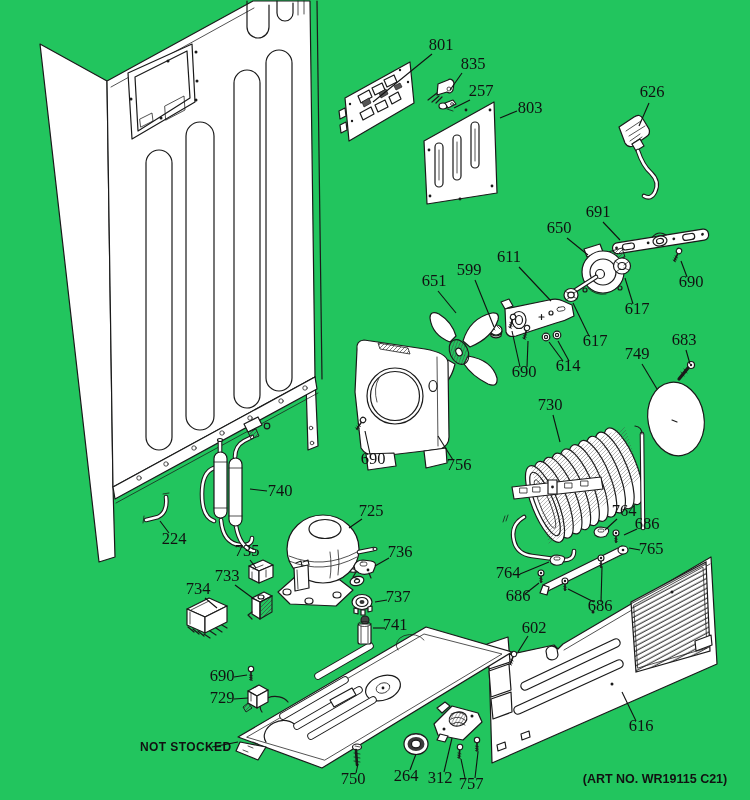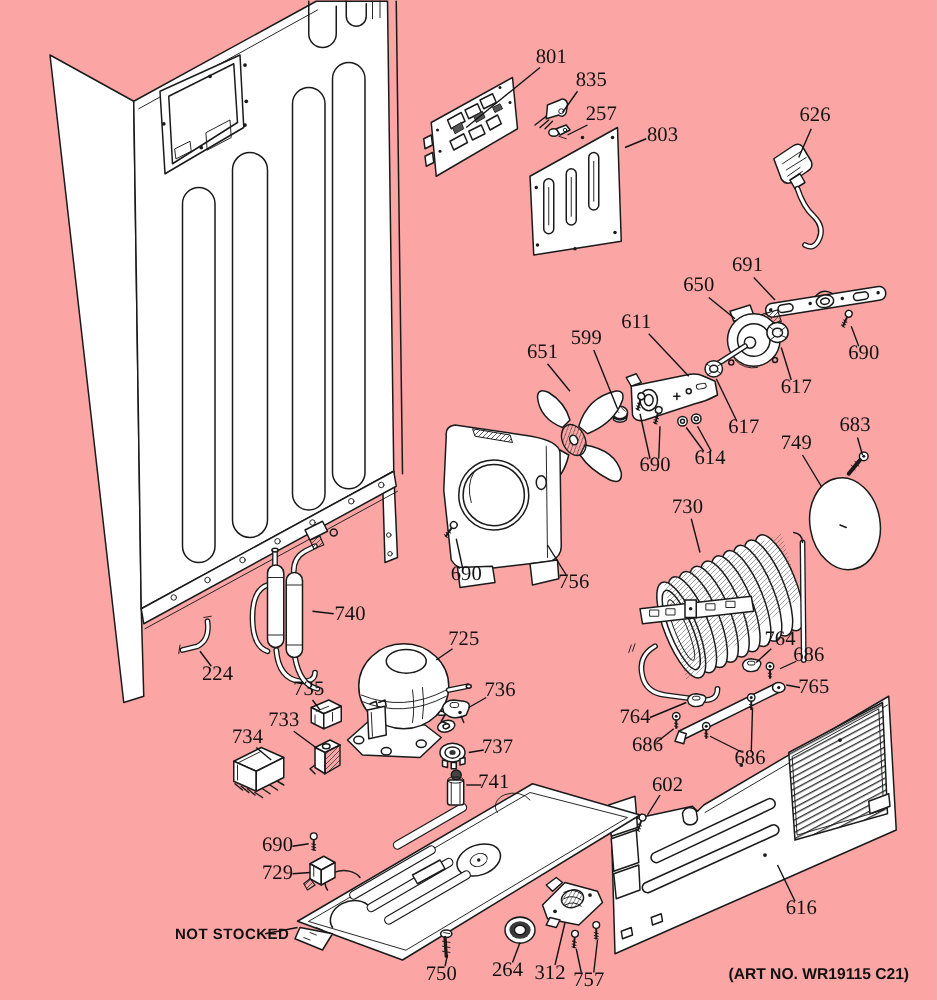--- a/index.html
+++ b/index.html
@@ -1,16 +1,16 @@
 <!DOCTYPE html>
 <html><head>
 <meta charset="utf-8">
 <style>
   html,body{margin:0;padding:0;background:#fff;}
-  #stage{width:750px;height:800px;position:relative;background:#fca5a5;}
+  #stage{width:750px;height:800px;position:relative;background:#22c55e;}
   svg{display:block}
   .ln{fill:none;stroke:#1a1a1a;stroke-width:1.2;stroke-linecap:round;stroke-linejoin:round}
   .fw{fill:#fff;stroke:#1a1a1a;stroke-width:1.2;stroke-linecap:round;stroke-linejoin:round}
   .thin{stroke-width:0.75}
   .leader{stroke:#111;stroke-width:1.1;fill:none}
   .lbl{font:16.5px "Liberation Serif","DejaVu Serif",serif;fill:#111}
   .note{font:bold 12px "Liberation Sans","DejaVu Sans",sans-serif;fill:#111;letter-spacing:.4px}
   .art{font:bold 12.5px "Liberation Sans","DejaVu Sans",sans-serif;fill:#111}
   .tubeO{fill:none;stroke:#1a1a1a;stroke-width:4.6;stroke-linecap:round}
   .tubeI{fill:none;stroke:#fff;stroke-width:2.5;stroke-linecap:round}

